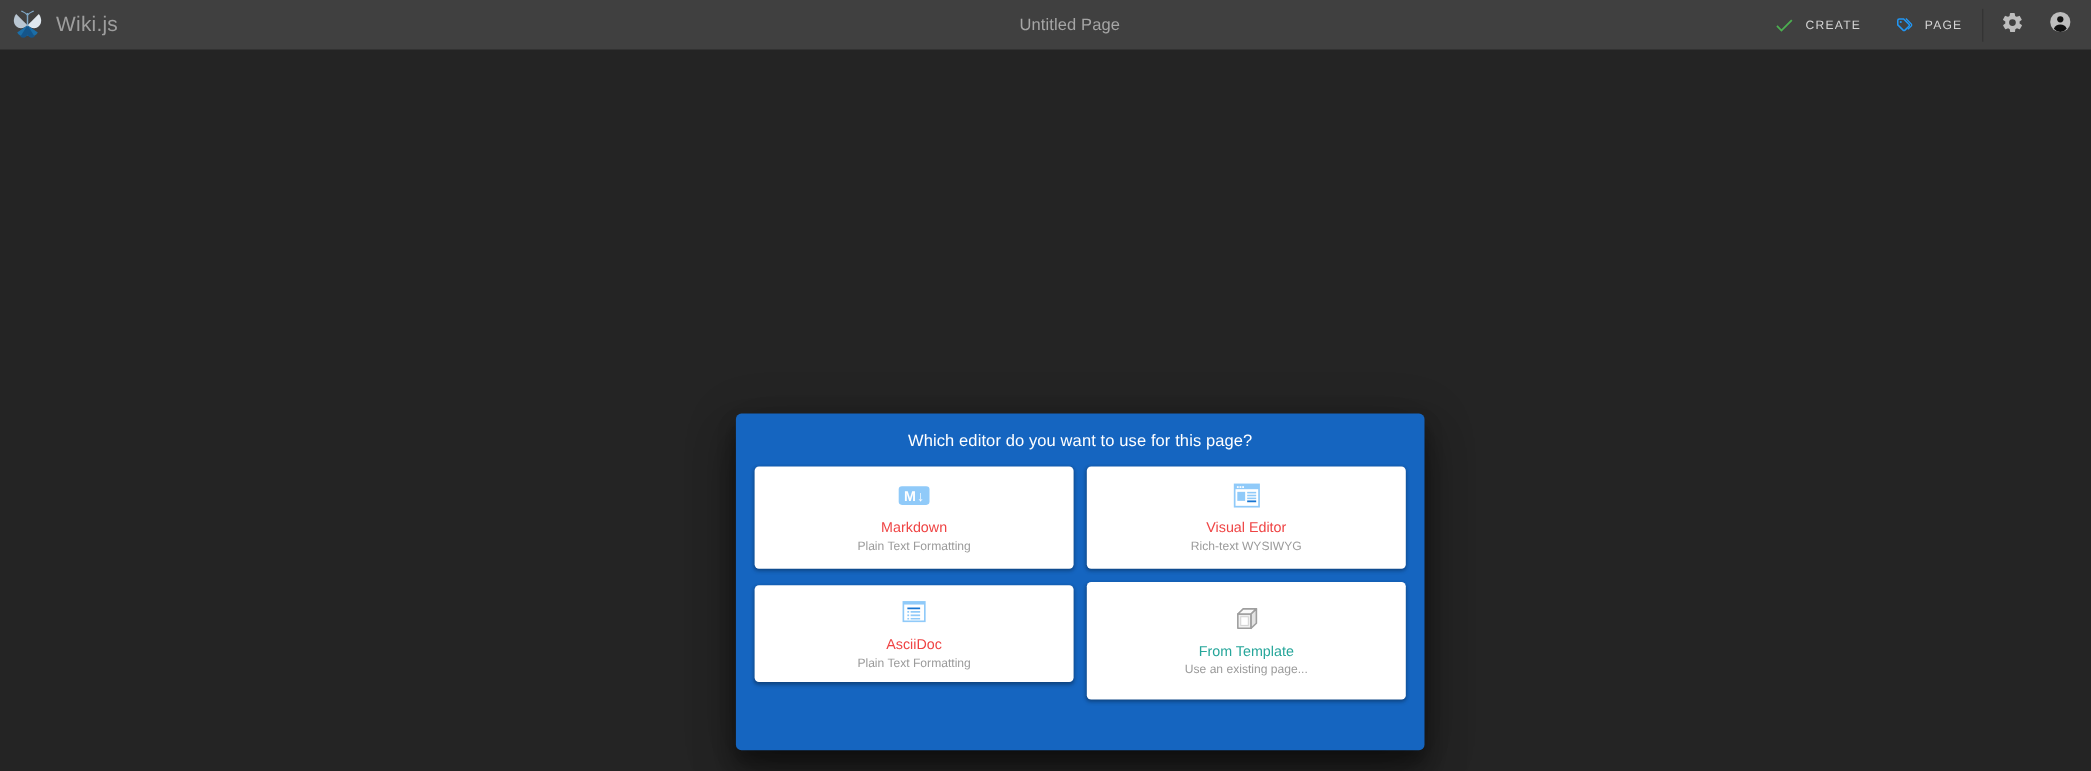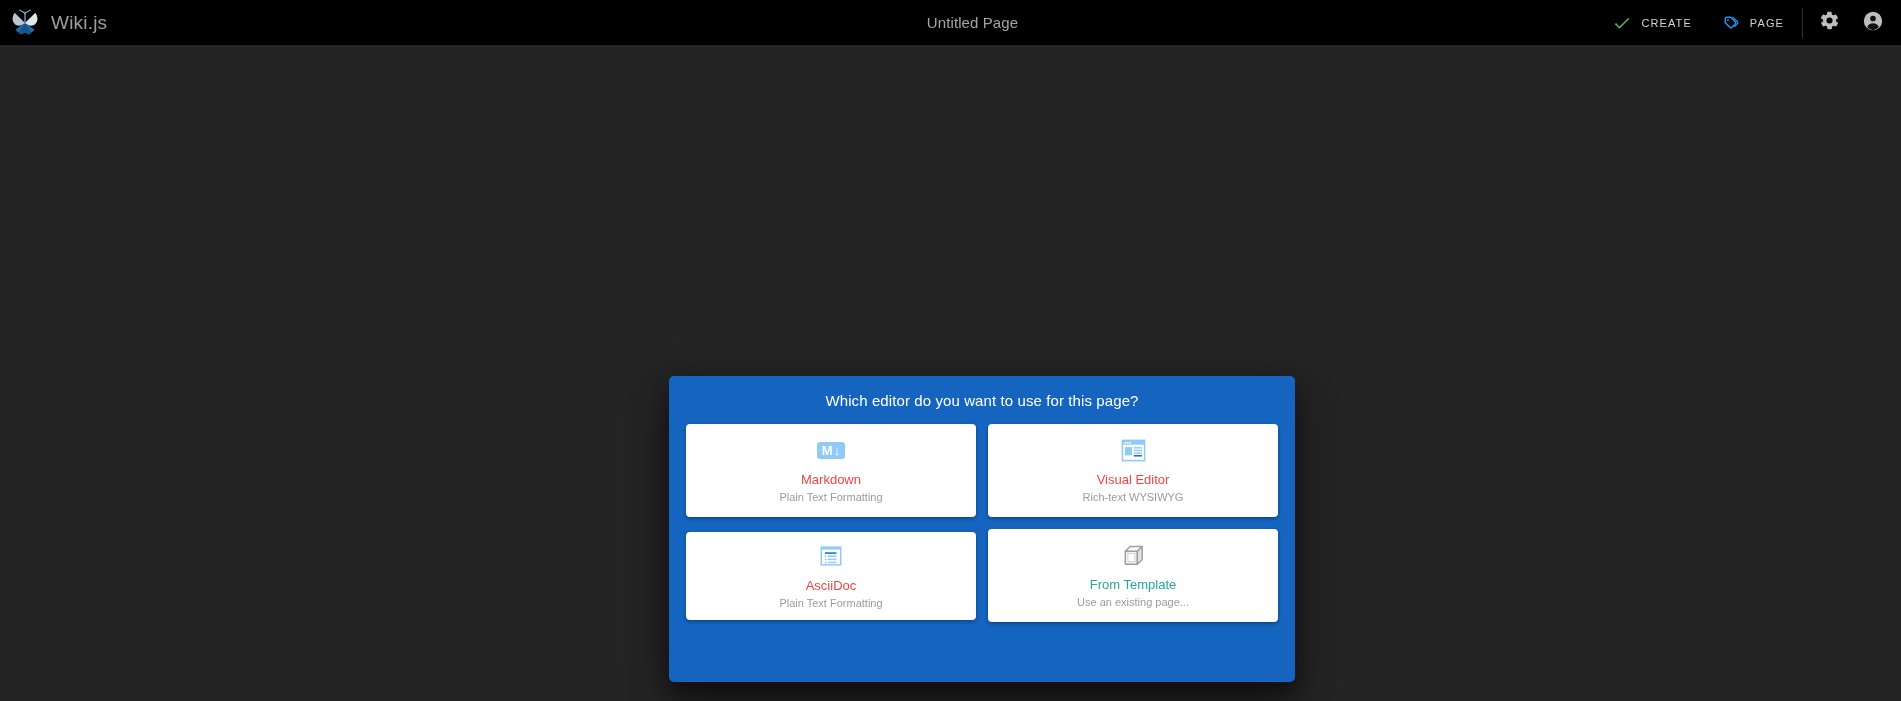--- a/index.html
+++ b/index.html
@@ -15,21 +15,21 @@
     font-family: "Liberation Sans", sans-serif;
     -webkit-font-smoothing: antialiased;
   }
 
   
   .appbar {
     position: absolute;
     top: 0; left: 0;
     width: 1901px;
     height: 45px;
-    background: #000000;
+    background: #404040;
     display: flex;
     align-items: center;
   }
 
   .brand {
     display: flex;
     align-items: center;
     gap: 11px;
     padding-left: 10px;
     flex: 0 0 auto;
@@ -169,21 +169,21 @@
     align-items: center;
     justify-content: center;
     cursor: pointer;
     text-align: center;
   }
 
   .row-top .ed-card { height: 93px; flex: 1 1 0; }
 
   .row-bottom { align-items: flex-start; }
   .row-bottom .ed-card { height: 88px; flex: 1 1 0; }
-  .row-bottom .ed-card.tall { height: 93px; margin-top: -3px; }
+  .row-bottom .ed-card.tall { height: 107px; margin-top: -3px; }
 
   .ed-icon {
     height: 28px;
     display: flex;
     align-items: center;
     justify-content: center;
     margin-bottom: 8px;
   }
 
   .ed-name {

